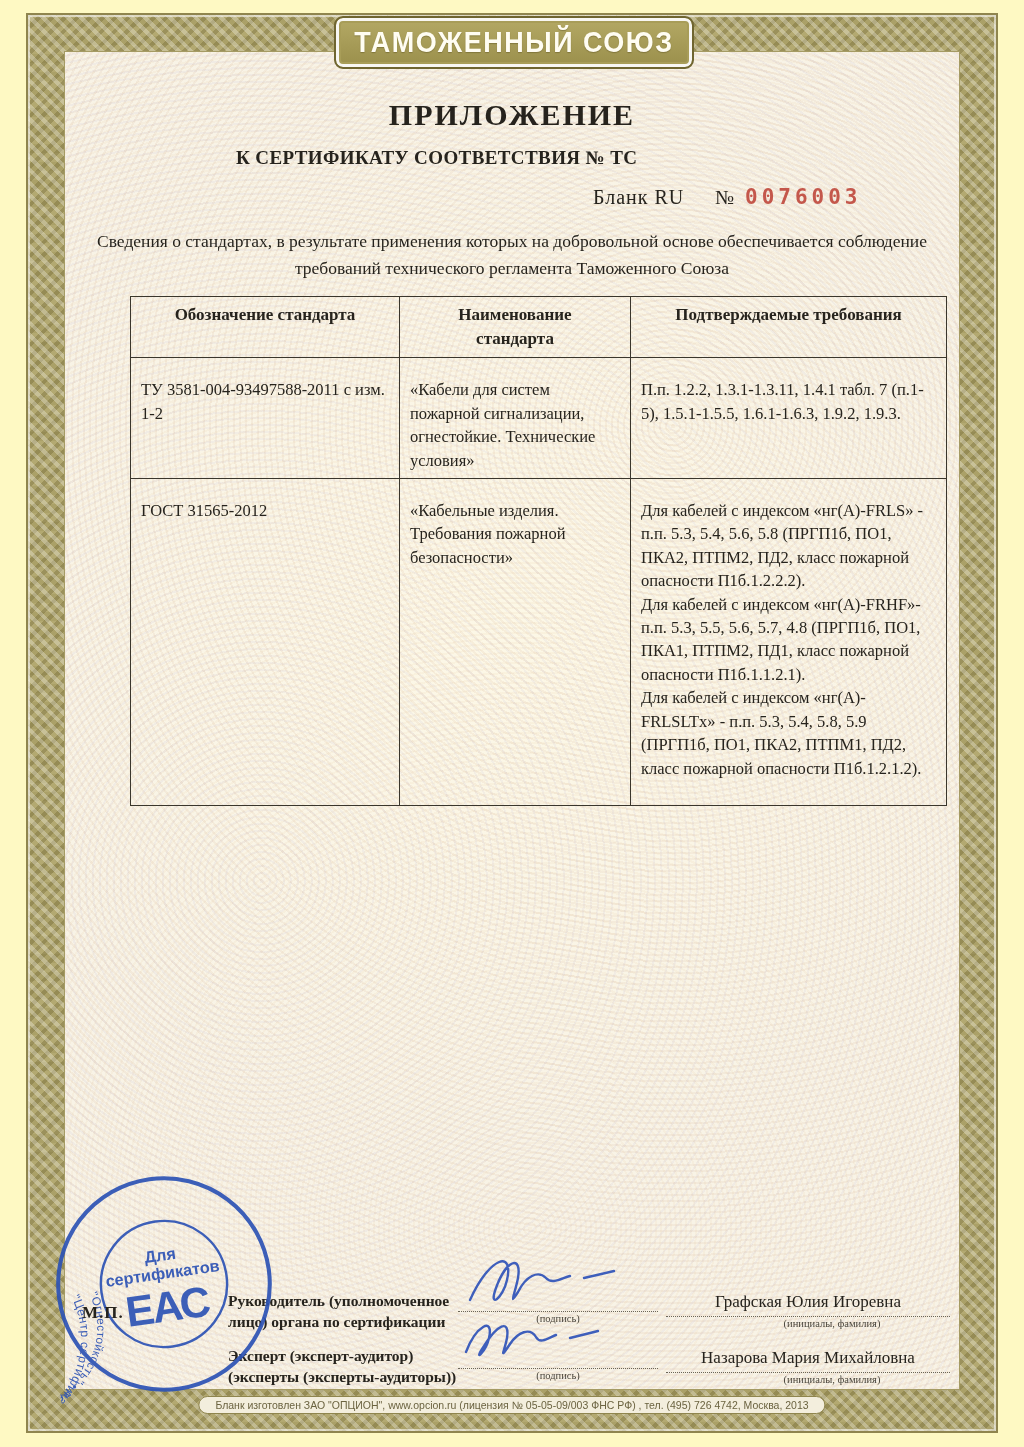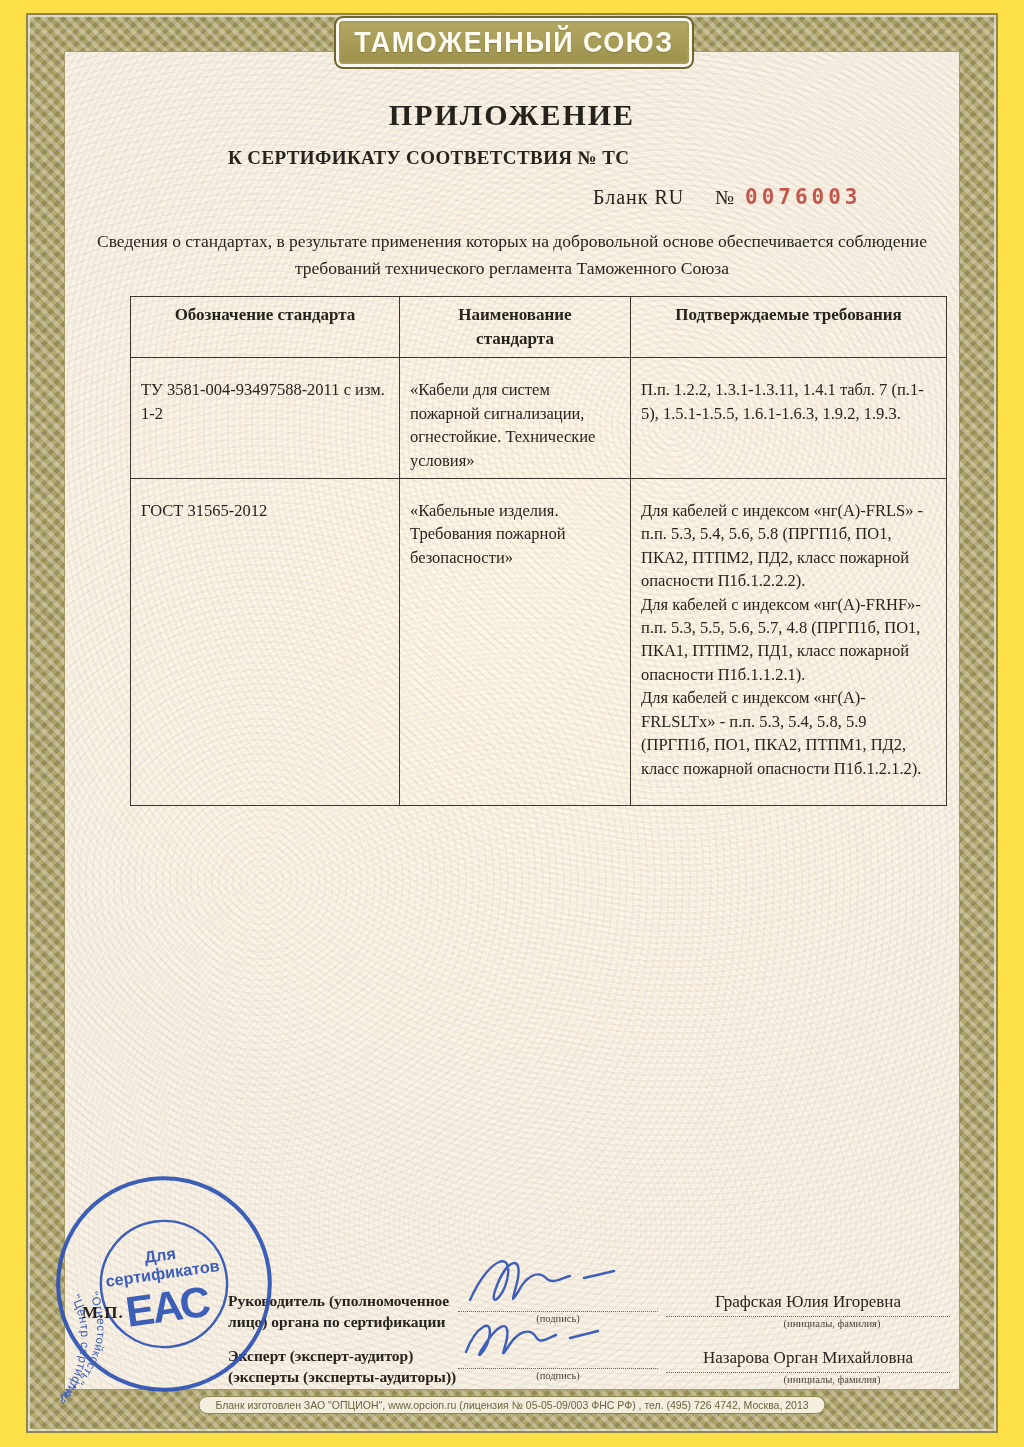--- a/index.html
+++ b/index.html
@@ -1,18 +1,18 @@
 <!DOCTYPE html>
 <html><head>
 <meta charset="utf-8">
 <style>
   html,body{margin:0;padding:0;background:#ffffff;}
   .page{
     position:relative;width:1024px;height:1447px;overflow:hidden;
-    background:#fde047;
+    background:#fef9c3;
     font-family:"Liberation Serif", serif;color:#26231d;
   }
   
   .frame{
     position:absolute;left:26px;top:13px;right:26px;bottom:14px;
     background-color:#b3a971;
     background-image:
       repeating-linear-gradient(45deg, rgba(255,255,255,.28) 0 4px, rgba(255,255,255,0) 4px 9px),
       repeating-linear-gradient(-45deg, rgba(104,94,45,.32) 0 4px, rgba(104,94,45,0) 4px 9px),
       repeating-linear-gradient(0deg, rgba(140,130,70,.22) 0 9px, rgba(140,130,70,0) 9px 18px);
@@ -41,21 +41,21 @@
   .banner span{
     font-family:"Liberation Sans", sans-serif;font-weight:bold;font-size:27px;
     color:#fffdf2;letter-spacing:1.5px;transform:scaleY(1.12);
     text-shadow:0 1px 1px rgba(90,80,30,.45);white-space:nowrap;
   }
   .title{
     position:absolute;left:0;top:98px;width:100%;margin:0;text-align:center;
     font-size:30px;font-weight:bold;letter-spacing:2px;z-index:2;
   }
   .cert-line{
-    position:absolute;left:228px;top:147px;width:684px;display:flex;align-items:flex-start;z-index:2;
+    position:absolute;left:236px;top:147px;width:684px;display:flex;align-items:flex-start;z-index:2;
   }
   .cert-label{font-size:19px;font-weight:bold;white-space:nowrap;letter-spacing:.4px;}
   .cert-number{
     flex:1;text-align:center;font-size:19px;font-weight:bold;letter-spacing:.4px;
     border-bottom:1.5px solid #6b6657;padding-bottom:3px;margin-left:8px;
   }
   .series-line{position:absolute;left:0;top:186px;width:100%;height:28px;z-index:2;}
   .series-label{position:absolute;left:593px;font-size:20px;letter-spacing:1px;}
   .no-sign{position:absolute;left:715px;font-size:20px;}
   .serial{
@@ -196,21 +196,21 @@
 
   <div class="sig-label l1">Руководитель (уполномоченное лицо) органа по сертификации</div>
   <div class="sig-line s1"></div>
   <div class="sig-caption c1">(подпись)</div>
   <div class="sig-name n1">Графская Юлия Игоревна</div>
   <div class="name-caption nc1">(инициалы, фамилия)</div>
 
   <div class="sig-label l2">Эксперт (эксперт-аудитор) (эксперты (эксперты-аудиторы))</div>
   <div class="sig-line s2"></div>
   <div class="sig-caption c2">(подпись)</div>
-  <div class="sig-name n2">Назарова Орган Михайловна</div>
+  <div class="sig-name n2">Назарова Мария Михайловна</div>
   <div class="name-caption nc2">(инициалы, фамилия)</div>
 
   <svg class="scribbles" viewBox="0 0 230 130">
     <g fill="none" stroke="#2b50b8" stroke-width="2.4" stroke-linecap="round" stroke-linejoin="round" opacity="0.9">
       <path d="M18,52 C 38,8 62,2 55,32 C 51,50 36,62 44,40 C 54,12 70,6 66,30 C 63,46 56,60 66,44 C 74,28 86,22 94,30 C 100,37 110,30 118,28 M132,30 L162,23"></path>
       <path d="M14,104 C 24,78 42,68 37,90 C 34,104 20,116 32,98 C 45,77 58,70 55,90 C 53,102 46,114 58,96 C 66,84 78,79 84,89 C 88,97 98,89 104,87 M118,90 L146,83"></path>
     </g>
   </svg>
 
   <div class="footer-pill">Бланк изготовлен ЗАО "ОПЦИОН", www.opcion.ru (лицензия № 05-05-09/003 ФНС РФ) , тел. (495) 726 4742, Москва, 2013</div>

